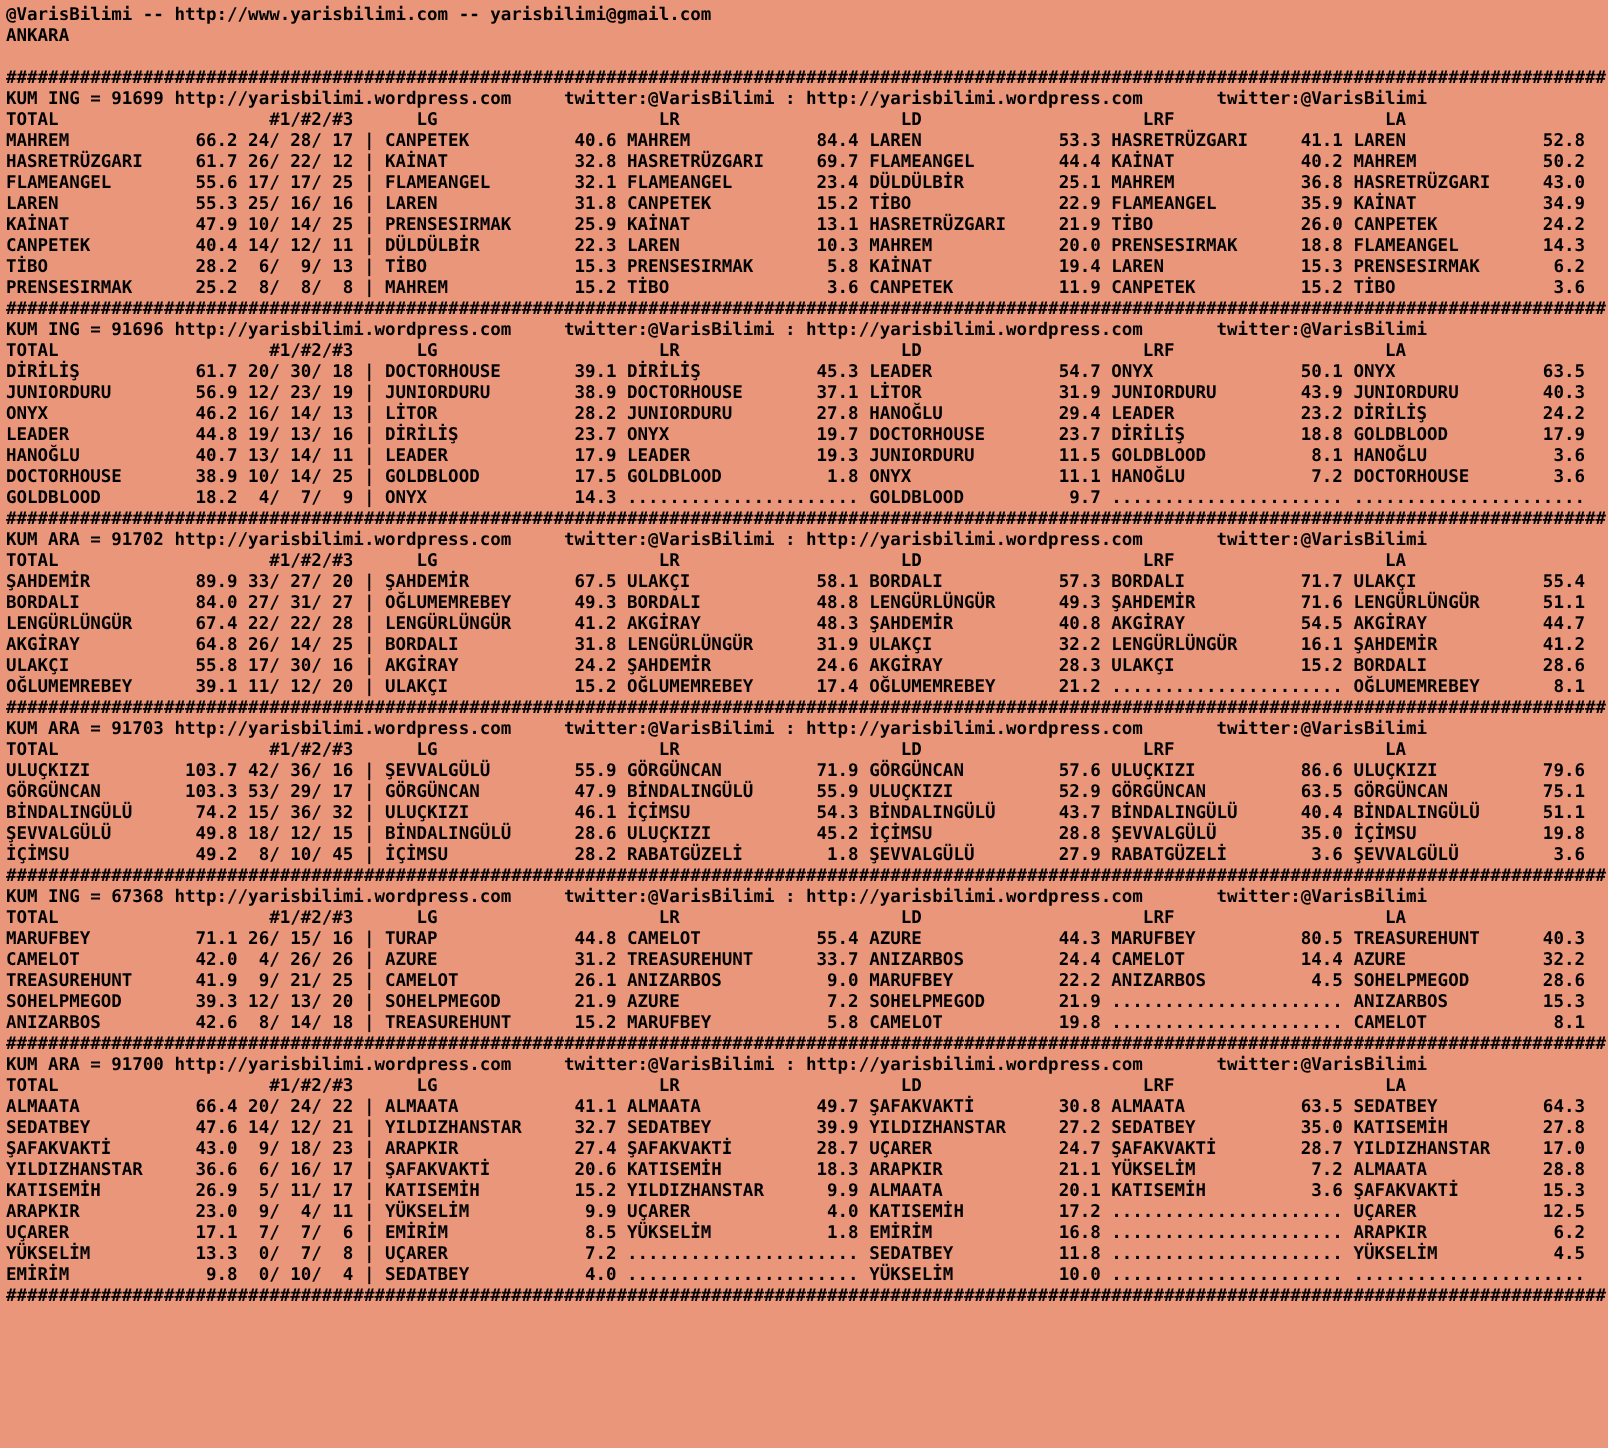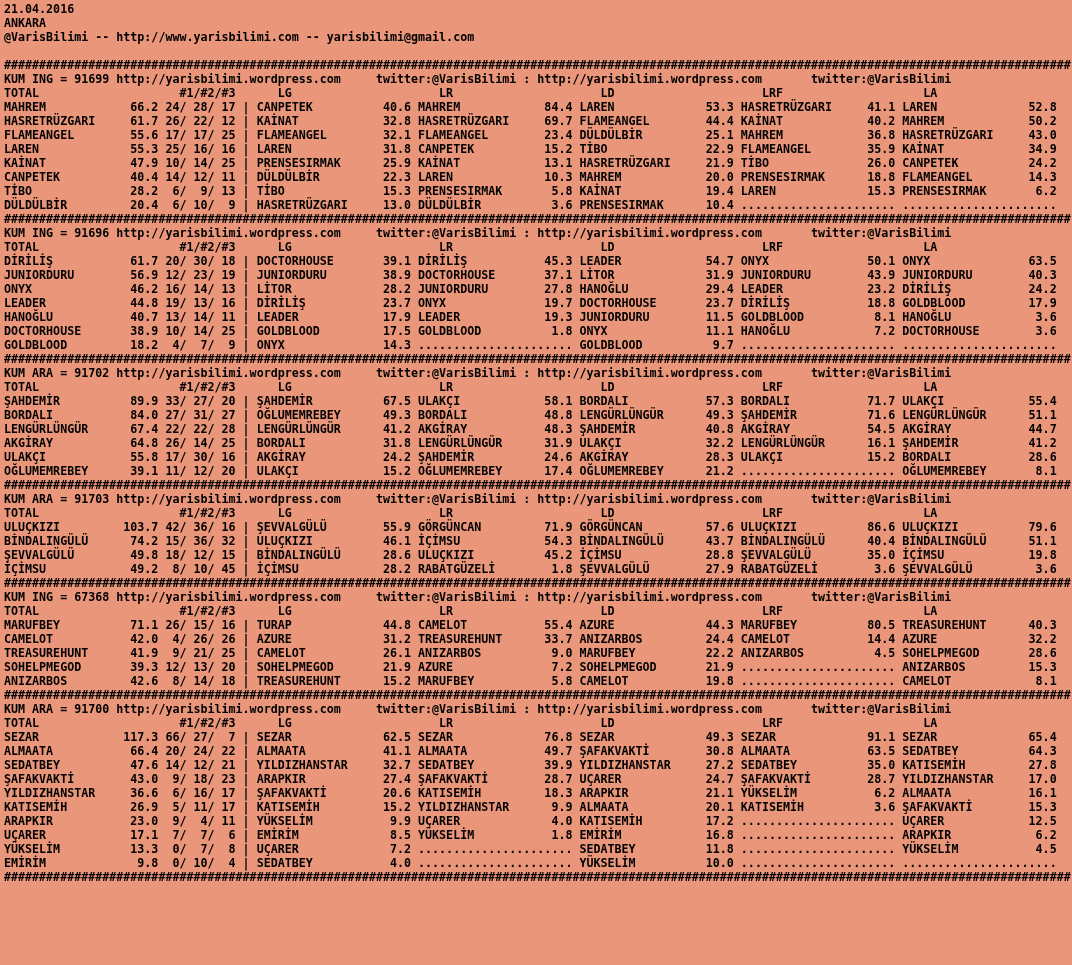--- a/index.html
+++ b/index.html
@@ -15,36 +15,35 @@
     line-height: 14px;
     color: #000000;
     padding: 2px 0 0 4px;
   }
   .line { white-space: pre; height: 14px; }
 </style>
 </head>
 <body style="background: rgb(233, 150, 122);">
 
 <div id="terminal" style="color: rgb(0, 0, 0);">
-  <div class="line">21.04.2016</div>
+  <div class="line">@VarisBilimi -- http://www.yarisbilimi.com -- yarisbilimi@gmail.com</div>
   <div class="line">ANKARA</div>
-  <div class="line">@VarisBilimi -- http://www.yarisbilimi.com -- yarisbilimi@gmail.com</div>
   <div class="line"> </div>
   <div id="blocks">
       <div class="line">########################################################################################################################################################</div>
       <div class="line">KUM ING = 91699 http://yarisbilimi.wordpress.com     twitter:@VarisBilimi : http://yarisbilimi.wordpress.com       twitter:@VarisBilimi</div>
       <div class="line">TOTAL                    #1/#2/#3      LG                     LR                     LD                     LRF                    LA                  </div>
       <div class="line">MAHREM            66.2 24/ 28/ 17 | CANPETEK          40.6 MAHREM            84.4 LAREN             53.3 HASRETRÜZGARI     41.1 LAREN             52.8</div>
       <div class="line">HASRETRÜZGARI     61.7 26/ 22/ 12 | KAİNAT            32.8 HASRETRÜZGARI     69.7 FLAMEANGEL        44.4 KAİNAT            40.2 MAHREM            50.2</div>
       <div class="line">FLAMEANGEL        55.6 17/ 17/ 25 | FLAMEANGEL        32.1 FLAMEANGEL        23.4 DÜLDÜLBİR         25.1 MAHREM            36.8 HASRETRÜZGARI     43.0</div>
       <div class="line">LAREN             55.3 25/ 16/ 16 | LAREN             31.8 CANPETEK          15.2 TİBO              22.9 FLAMEANGEL        35.9 KAİNAT            34.9</div>
       <div class="line">KAİNAT            47.9 10/ 14/ 25 | PRENSESIRMAK      25.9 KAİNAT            13.1 HASRETRÜZGARI     21.9 TİBO              26.0 CANPETEK          24.2</div>
       <div class="line">CANPETEK          40.4 14/ 12/ 11 | DÜLDÜLBİR         22.3 LAREN             10.3 MAHREM            20.0 PRENSESIRMAK      18.8 FLAMEANGEL        14.3</div>
       <div class="line">TİBO              28.2  6/  9/ 13 | TİBO              15.3 PRENSESIRMAK       5.8 KAİNAT            19.4 LAREN             15.3 PRENSESIRMAK       6.2</div>
-      <div class="line">DÜLDÜLBİR         20.4  6/ 10/  9 | HASRETRÜZGARI     13.0 DÜLDÜLBİR          3.6 PRENSESIRMAK      10.4 ...................... ......................</div>
+      <div class="line">PRENSESIRMAK      25.2  8/  8/  8 | MAHREM            15.2 TİBO               3.6 CANPETEK          11.9 CANPETEK          15.2 TİBO               3.6</div>
       <div class="line">########################################################################################################################################################</div>
       <div class="line">KUM ING = 91696 http://yarisbilimi.wordpress.com     twitter:@VarisBilimi : http://yarisbilimi.wordpress.com       twitter:@VarisBilimi</div>
       <div class="line">TOTAL                    #1/#2/#3      LG                     LR                     LD                     LRF                    LA                  </div>
       <div class="line">DİRİLİŞ           61.7 20/ 30/ 18 | DOCTORHOUSE       39.1 DİRİLİŞ           45.3 LEADER            54.7 ONYX              50.1 ONYX              63.5</div>
       <div class="line">JUNIORDURU        56.9 12/ 23/ 19 | JUNIORDURU        38.9 DOCTORHOUSE       37.1 LİTOR             31.9 JUNIORDURU        43.9 JUNIORDURU        40.3</div>
       <div class="line">ONYX              46.2 16/ 14/ 13 | LİTOR             28.2 JUNIORDURU        27.8 HANOĞLU           29.4 LEADER            23.2 DİRİLİŞ           24.2</div>
       <div class="line">LEADER            44.8 19/ 13/ 16 | DİRİLİŞ           23.7 ONYX              19.7 DOCTORHOUSE       23.7 DİRİLİŞ           18.8 GOLDBLOOD         17.9</div>
       <div class="line">HANOĞLU           40.7 13/ 14/ 11 | LEADER            17.9 LEADER            19.3 JUNIORDURU        11.5 GOLDBLOOD          8.1 HANOĞLU            3.6</div>
       <div class="line">DOCTORHOUSE       38.9 10/ 14/ 25 | GOLDBLOOD         17.5 GOLDBLOOD          1.8 ONYX              11.1 HANOĞLU            7.2 DOCTORHOUSE        3.6</div>
       <div class="line">GOLDBLOOD         18.2  4/  7/  9 | ONYX              14.3 ...................... GOLDBLOOD          9.7 ...................... ......................</div>
@@ -54,39 +53,39 @@
       <div class="line">ŞAHDEMİR          89.9 33/ 27/ 20 | ŞAHDEMİR          67.5 ULAKÇI            58.1 BORDALI           57.3 BORDALI           71.7 ULAKÇI            55.4</div>
       <div class="line">BORDALI           84.0 27/ 31/ 27 | OĞLUMEMREBEY      49.3 BORDALI           48.8 LENGÜRLÜNGÜR      49.3 ŞAHDEMİR          71.6 LENGÜRLÜNGÜR      51.1</div>
       <div class="line">LENGÜRLÜNGÜR      67.4 22/ 22/ 28 | LENGÜRLÜNGÜR      41.2 AKGİRAY           48.3 ŞAHDEMİR          40.8 AKGİRAY           54.5 AKGİRAY           44.7</div>
       <div class="line">AKGİRAY           64.8 26/ 14/ 25 | BORDALI           31.8 LENGÜRLÜNGÜR      31.9 ULAKÇI            32.2 LENGÜRLÜNGÜR      16.1 ŞAHDEMİR          41.2</div>
       <div class="line">ULAKÇI            55.8 17/ 30/ 16 | AKGİRAY           24.2 ŞAHDEMİR          24.6 AKGİRAY           28.3 ULAKÇI            15.2 BORDALI           28.6</div>
       <div class="line">OĞLUMEMREBEY      39.1 11/ 12/ 20 | ULAKÇI            15.2 OĞLUMEMREBEY      17.4 OĞLUMEMREBEY      21.2 ...................... OĞLUMEMREBEY       8.1</div>
       <div class="line">########################################################################################################################################################</div>
       <div class="line">KUM ARA = 91703 http://yarisbilimi.wordpress.com     twitter:@VarisBilimi : http://yarisbilimi.wordpress.com       twitter:@VarisBilimi</div>
       <div class="line">TOTAL                    #1/#2/#3      LG                     LR                     LD                     LRF                    LA                  </div>
       <div class="line">ULUÇKIZI         103.7 42/ 36/ 16 | ŞEVVALGÜLÜ        55.9 GÖRGÜNCAN         71.9 GÖRGÜNCAN         57.6 ULUÇKIZI          86.6 ULUÇKIZI          79.6</div>
+      <div class="line">GÖRGÜNCAN        103.3 53/ 29/ 17 | GÖRGÜNCAN         47.9 BİNDALINGÜLÜ      55.9 ULUÇKIZI          52.9 GÖRGÜNCAN         63.5 GÖRGÜNCAN         75.1</div>
       <div class="line">BİNDALINGÜLÜ      74.2 15/ 36/ 32 | ULUÇKIZI          46.1 İÇİMSU            54.3 BİNDALINGÜLÜ      43.7 BİNDALINGÜLÜ      40.4 BİNDALINGÜLÜ      51.1</div>
       <div class="line">ŞEVVALGÜLÜ        49.8 18/ 12/ 15 | BİNDALINGÜLÜ      28.6 ULUÇKIZI          45.2 İÇİMSU            28.8 ŞEVVALGÜLÜ        35.0 İÇİMSU            19.8</div>
       <div class="line">İÇİMSU            49.2  8/ 10/ 45 | İÇİMSU            28.2 RABATGÜZELİ        1.8 ŞEVVALGÜLÜ        27.9 RABATGÜZELİ        3.6 ŞEVVALGÜLÜ         3.6</div>
       <div class="line">########################################################################################################################################################</div>
       <div class="line">KUM ING = 67368 http://yarisbilimi.wordpress.com     twitter:@VarisBilimi : http://yarisbilimi.wordpress.com       twitter:@VarisBilimi</div>
       <div class="line">TOTAL                    #1/#2/#3      LG                     LR                     LD                     LRF                    LA                  </div>
       <div class="line">MARUFBEY          71.1 26/ 15/ 16 | TURAP             44.8 CAMELOT           55.4 AZURE             44.3 MARUFBEY          80.5 TREASUREHUNT      40.3</div>
       <div class="line">CAMELOT           42.0  4/ 26/ 26 | AZURE             31.2 TREASUREHUNT      33.7 ANIZARBOS         24.4 CAMELOT           14.4 AZURE             32.2</div>
       <div class="line">TREASUREHUNT      41.9  9/ 21/ 25 | CAMELOT           26.1 ANIZARBOS          9.0 MARUFBEY          22.2 ANIZARBOS          4.5 SOHELPMEGOD       28.6</div>
       <div class="line">SOHELPMEGOD       39.3 12/ 13/ 20 | SOHELPMEGOD       21.9 AZURE              7.2 SOHELPMEGOD       21.9 ...................... ANIZARBOS         15.3</div>
       <div class="line">ANIZARBOS         42.6  8/ 14/ 18 | TREASUREHUNT      15.2 MARUFBEY           5.8 CAMELOT           19.8 ...................... CAMELOT            8.1</div>
       <div class="line">########################################################################################################################################################</div>
       <div class="line">KUM ARA = 91700 http://yarisbilimi.wordpress.com     twitter:@VarisBilimi : http://yarisbilimi.wordpress.com       twitter:@VarisBilimi</div>
       <div class="line">TOTAL                    #1/#2/#3      LG                     LR                     LD                     LRF                    LA                  </div>
-      <div class="line">SEZAR            117.3 66/ 27/  7 | SEZAR             62.5 SEZAR             76.8 SEZAR             49.3 SEZAR             91.1 SEZAR             65.4</div>
       <div class="line">ALMAATA           66.4 20/ 24/ 22 | ALMAATA           41.1 ALMAATA           49.7 ŞAFAKVAKTİ        30.8 ALMAATA           63.5 SEDATBEY          64.3</div>
       <div class="line">SEDATBEY          47.6 14/ 12/ 21 | YILDIZHANSTAR     32.7 SEDATBEY          39.9 YILDIZHANSTAR     27.2 SEDATBEY          35.0 KATISEMİH         27.8</div>
       <div class="line">ŞAFAKVAKTİ        43.0  9/ 18/ 23 | ARAPKIR           27.4 ŞAFAKVAKTİ        28.7 UÇARER            24.7 ŞAFAKVAKTİ        28.7 YILDIZHANSTAR     17.0</div>
-      <div class="line">YILDIZHANSTAR     36.6  6/ 16/ 17 | ŞAFAKVAKTİ        20.6 KATISEMİH         18.3 ARAPKIR           21.1 YÜKSELİM           6.2 ALMAATA           16.1</div>
+      <div class="line">YILDIZHANSTAR     36.6  6/ 16/ 17 | ŞAFAKVAKTİ        20.6 KATISEMİH         18.3 ARAPKIR           21.1 YÜKSELİM           7.2 ALMAATA           28.8</div>
       <div class="line">KATISEMİH         26.9  5/ 11/ 17 | KATISEMİH         15.2 YILDIZHANSTAR      9.9 ALMAATA           20.1 KATISEMİH          3.6 ŞAFAKVAKTİ        15.3</div>
       <div class="line">ARAPKIR           23.0  9/  4/ 11 | YÜKSELİM           9.9 UÇARER             4.0 KATISEMİH         17.2 ...................... UÇARER            12.5</div>
       <div class="line">UÇARER            17.1  7/  7/  6 | EMİRİM             8.5 YÜKSELİM           1.8 EMİRİM            16.8 ...................... ARAPKIR            6.2</div>
       <div class="line">YÜKSELİM          13.3  0/  7/  8 | UÇARER             7.2 ...................... SEDATBEY          11.8 ...................... YÜKSELİM           4.5</div>
       <div class="line">EMİRİM             9.8  0/ 10/  4 | SEDATBEY           4.0 ...................... YÜKSELİM          10.0 ...................... ......................</div>
       <div class="line">########################################################################################################################################################</div>
     </div>
 </div>
 
 </body></html>

